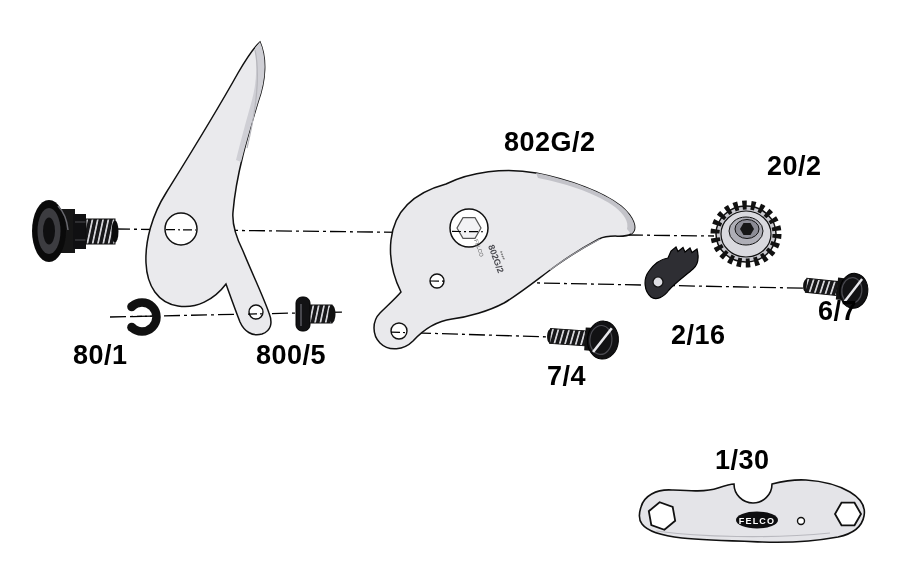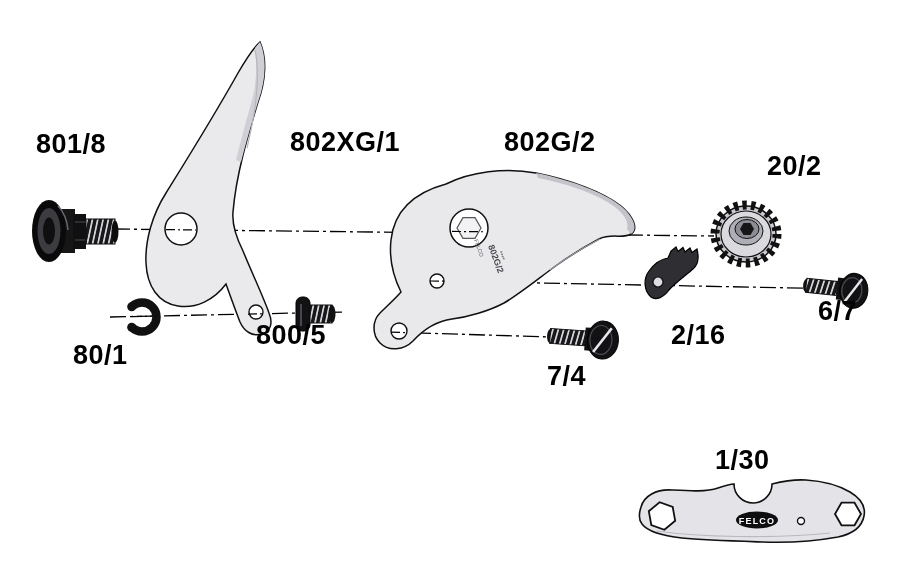--- a/index.html
+++ b/index.html
@@ -171,24 +171,22 @@
     <g stroke="#000" stroke-width="1.2" stroke-dasharray="9 3 2 3">
       <line x1="166" y1="229.6" x2="196" y2="230"></line>
       <line x1="452" y1="231.4" x2="486" y2="231.8"></line>
       <line x1="248" y1="314.1" x2="264" y2="313.7"></line>
       <line x1="391" y1="332.1" x2="407" y2="332.6"></line>
       <line x1="430" y1="281" x2="444" y2="281.2"></line>
       <line x1="133" y1="316.6" x2="152" y2="316.2"></line>
     </g>
   </svg>
 
-  <div class="part-label" style="left:36px;top:129px">801/8</div>
-  <div class="part-label" style="left:290px;top:127px">802XG/1</div>
   <div class="part-label" style="left:504px;top:127px">802G/2</div>
   <div class="part-label" style="left:767px;top:151px">20/2</div>
   <div class="part-label" style="left:73px;top:340px">80/1</div>
-  <div class="part-label" style="left:256px;top:320px">800/5</div>
+  <div class="part-label" style="left:256px;top:340px">800/5</div>
   <div class="part-label" style="left:547px;top:361px">7/4</div>
   <div class="part-label" style="left:671px;top:320px">2/16</div>
   <div class="part-label" style="left:818px;top:296px">6/7</div>
   <div class="part-label" style="left:715px;top:445px">1/30</div>
 
 </div>
 
 </body></html>

